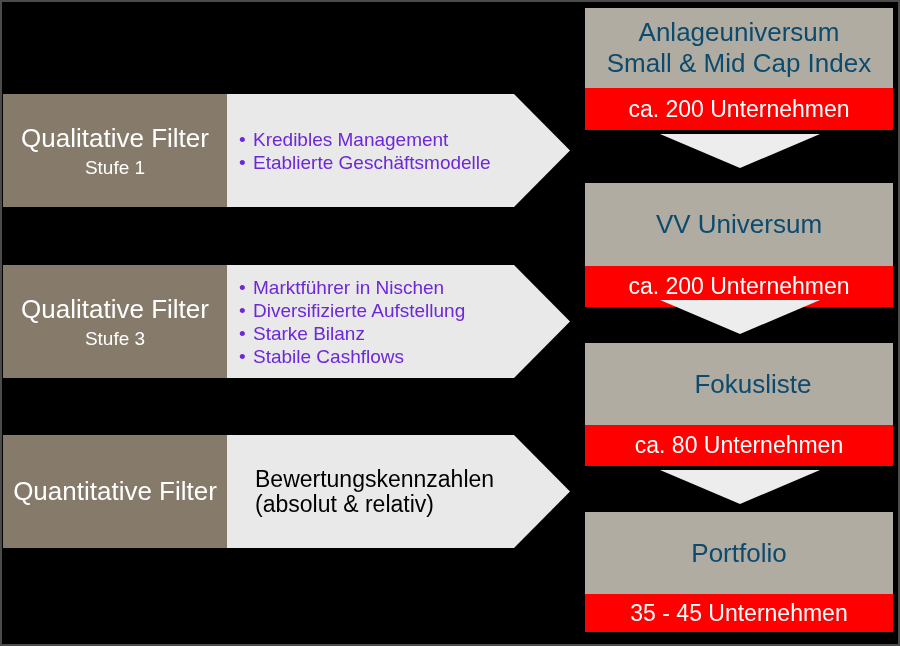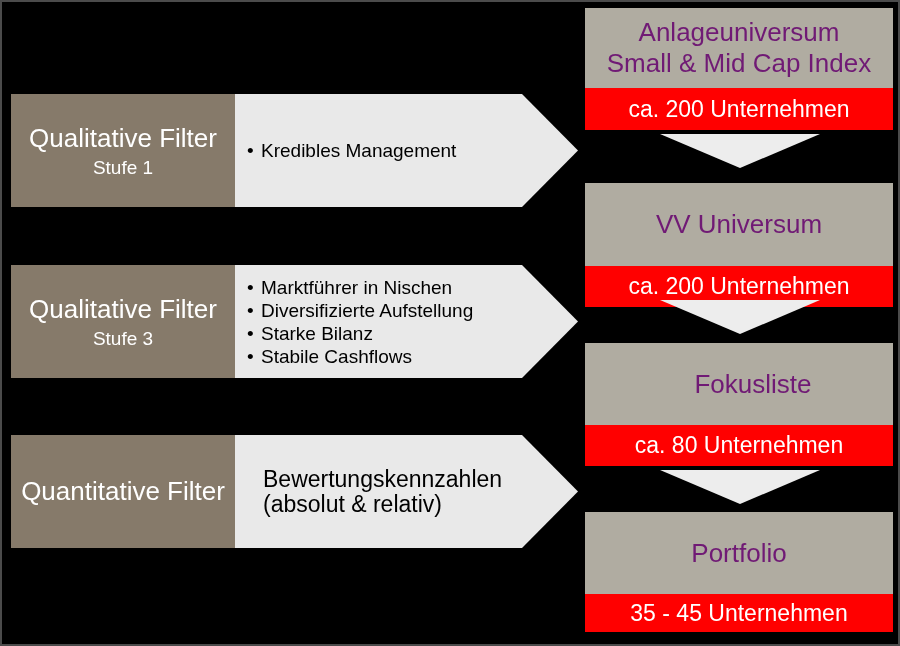--- a/index.html
+++ b/index.html
@@ -13,21 +13,21 @@
     height: 642px;
     background: #000000;
     border: 2px solid #4b4b4b;
     font-family: "Liberation Sans", sans-serif;
     overflow: hidden;
   }
 
   
   .filter-block {
     position: absolute;
-    left: 9px;
+    left: 1px;
     height: 113px;
     display: flex;
   }
   .fb-1 { top: 92px; }
   .fb-2 { top: 263px; }
   .fb-3 { top: 433px; }
 
   .filter-label {
     width: 224px;
     height: 100%;
@@ -52,21 +52,21 @@
     justify-content: center;
   }
   .bullets {
     list-style: none;
     margin: 0;
     padding: 0 0 0 11px;
   }
   .bullets li {
     font-size: 19px;
     line-height: 23px;
-    color: #000000;
+    color: #6d28d9;
     padding-left: 15px;
     position: relative;
     white-space: nowrap;
   }
   .bullets li::before {
     content: "\2022";
     position: absolute;
     left: 1px;
   }
   .plain-lines { padding-left: 28px; }
@@ -83,21 +83,21 @@
     left: 583px;
     width: 308px;
   }
   .st-1 { top: 6px; }
   .st-2 { top: 181px; }
   .st-3 { top: 341px; }
   .st-4 { top: 510px; }
 
   .stage-title {
     background: #B0ACA1;
-    color: #701a75;
+    color: #0c4a6e;
     display: flex;
     flex-direction: column;
     align-items: center;
     justify-content: center;
     text-align: center;
     font-size: 26px;
     line-height: 31px;
   }
   .st-1 .stage-title { height: 80px; }
   .st-2 .stage-title { height: 83px; }
@@ -135,20 +135,21 @@
 <div class="canvas">
 
   <div class="filter-block fb-1">
     <div class="filter-label">
       <div class="filter-title">Qualitative Filter</div>
       <div class="filter-subtitle">Stufe 1</div>
     </div>
     <div class="filter-arrow">
       <ul class="bullets">
         <li>Kredibles Management</li>
+        <li>Etablierte Geschäftsmodelle</li>
       </ul>
     </div>
   </div>
 
   <div class="filter-block fb-2">
     <div class="filter-label">
       <div class="filter-title">Qualitative Filter</div>
       <div class="filter-subtitle">Stufe 3</div>
     </div>
     <div class="filter-arrow">

